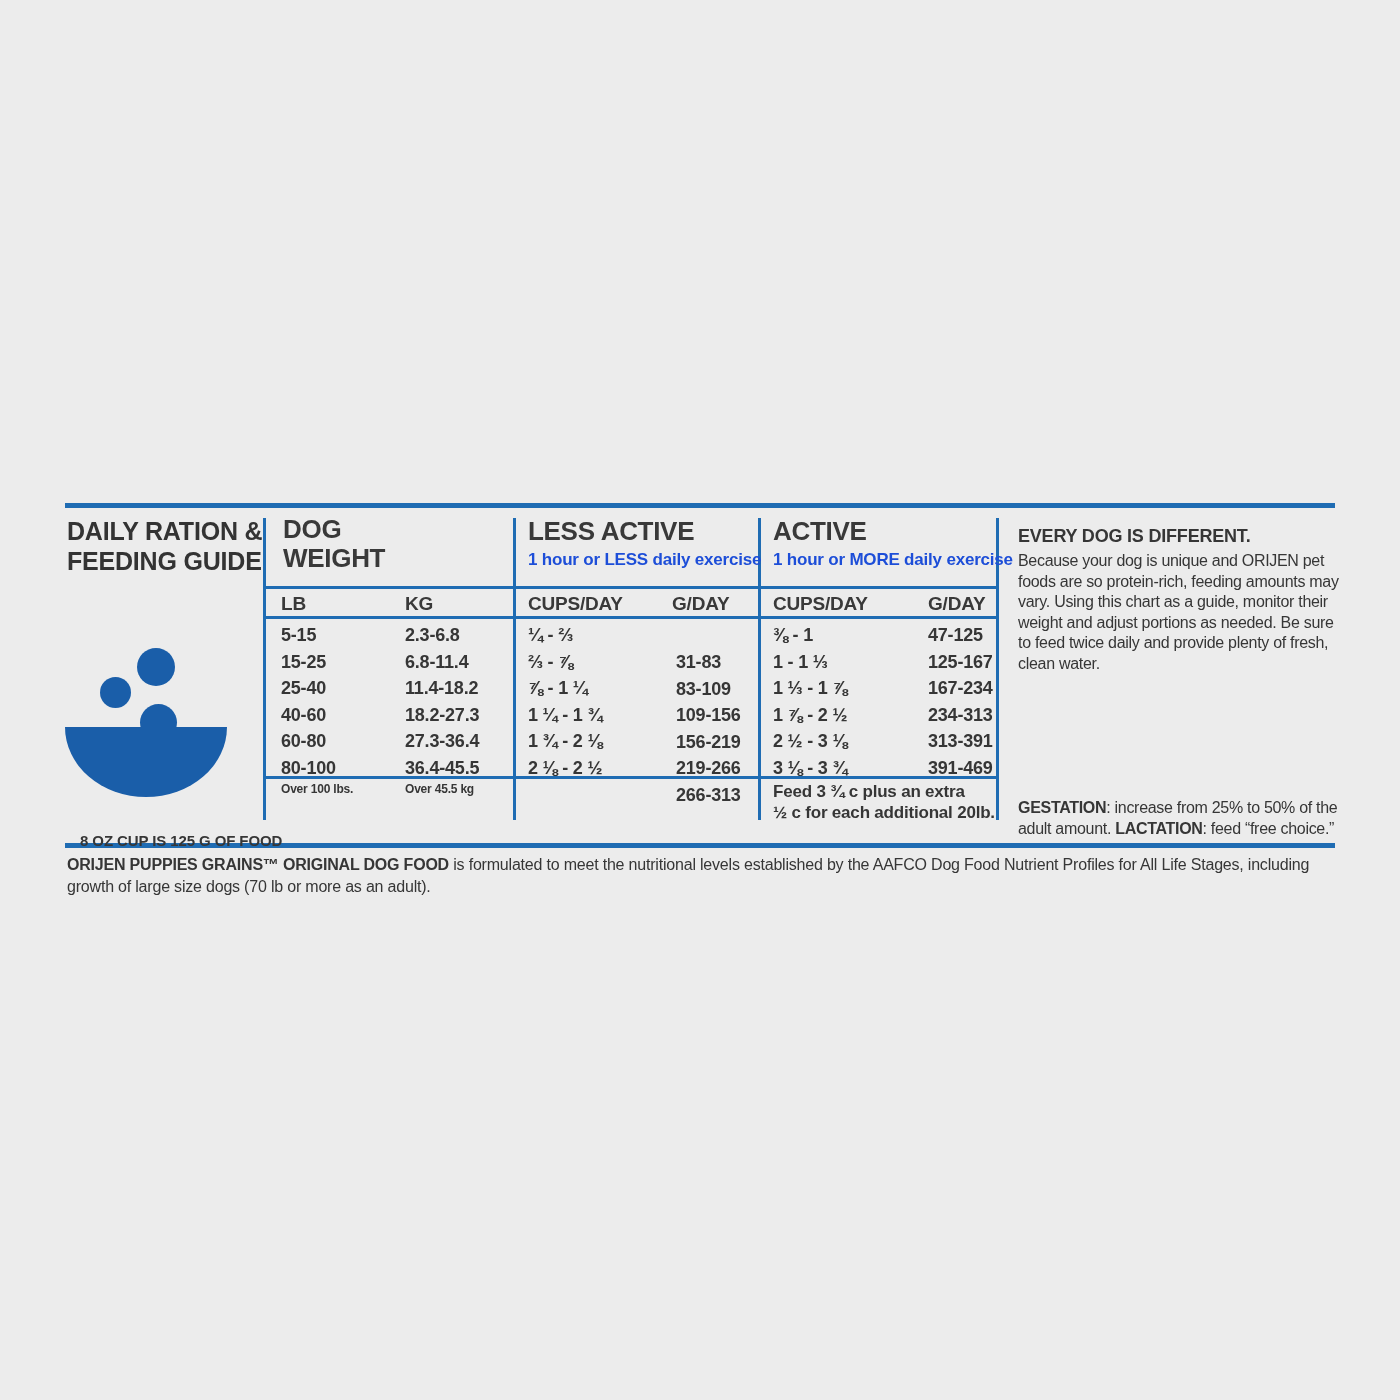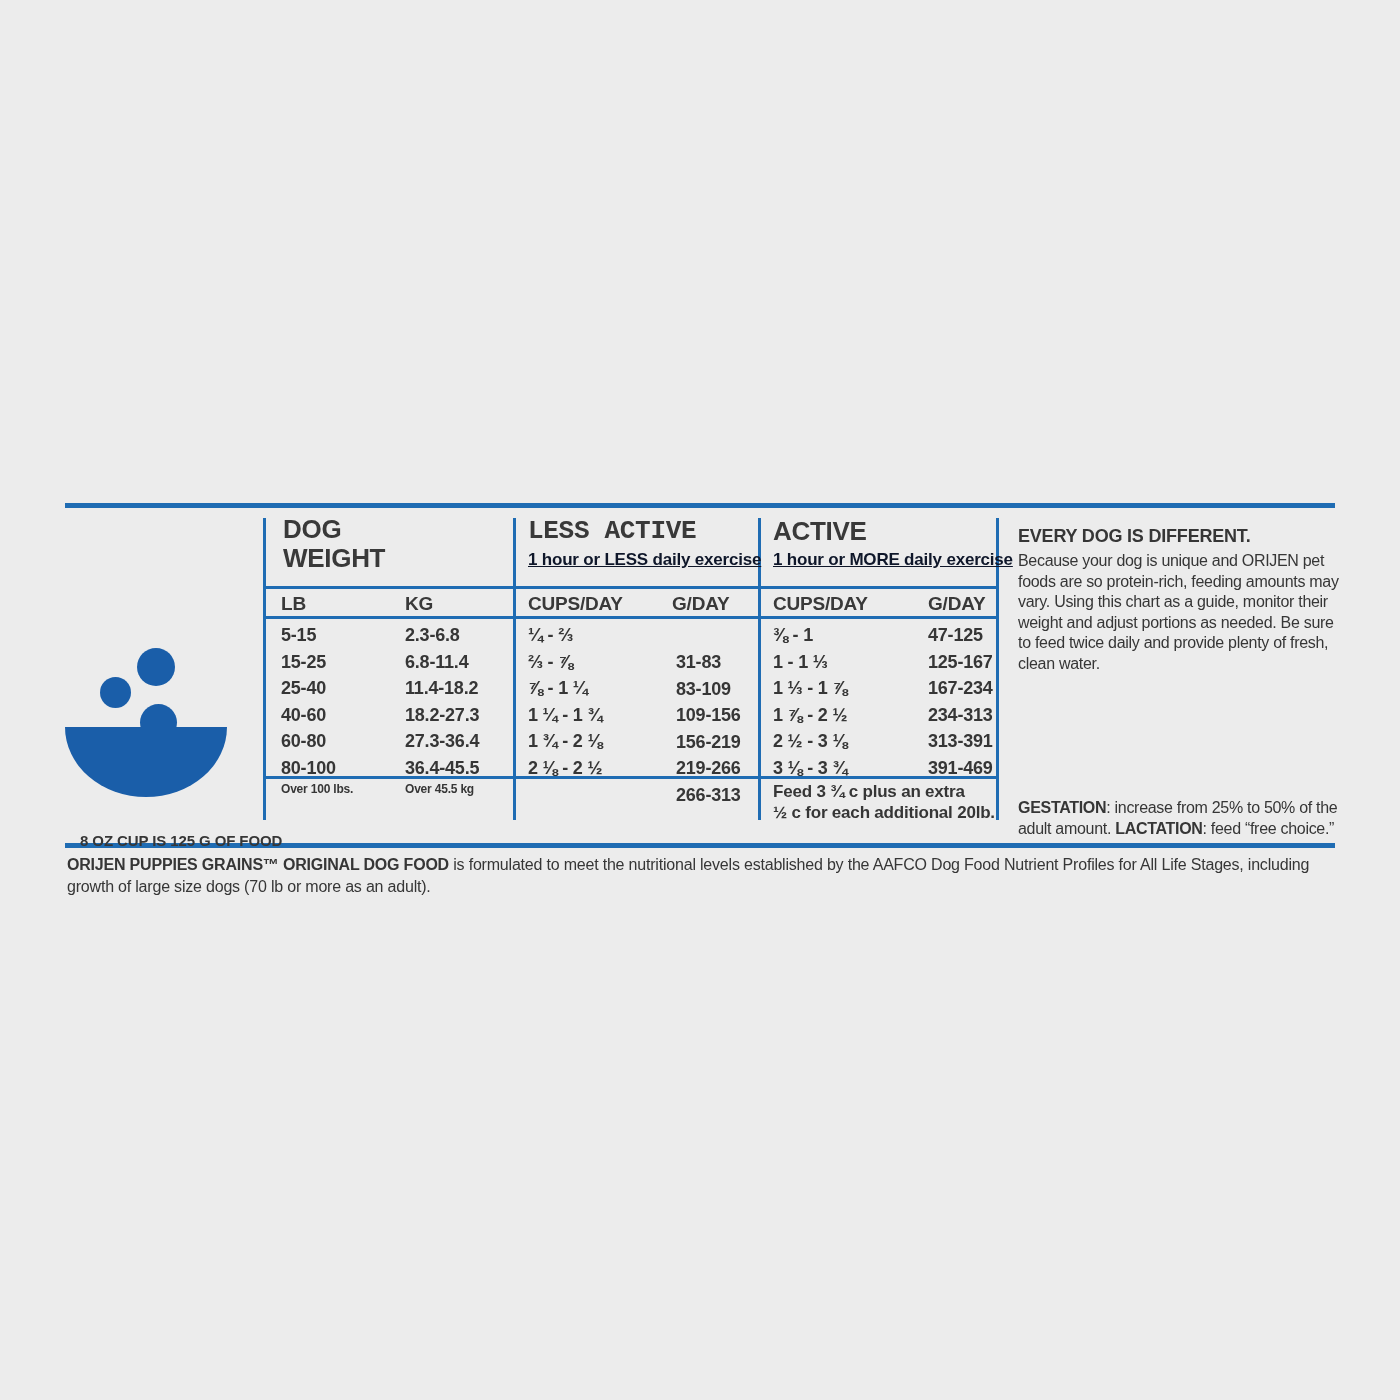--- a/index.html
+++ b/index.html
@@ -8,21 +8,21 @@
     font-family:"Liberation Sans","DejaVu Sans",sans-serif;color:#363636;overflow:hidden;
   }
   .abs{position:absolute;}
   .rule{position:absolute;left:65px;width:1270px;height:5px;background:#1f6cb3;}
   .vline{position:absolute;width:3px;background:#1f6cb3;}
   .hline{position:absolute;left:263px;width:736px;height:3px;background:#1f6cb3;}
   .pre{white-space:pre-line;}
   .b{font-weight:700;}
   .section-title{font-size:25px;font-weight:700;line-height:30px;letter-spacing:-0.2px;color:#333;}
   .group-header{font-size:26px;font-weight:700;line-height:29px;letter-spacing:-0.3px;color:#393939;}
-  .sub-header{font-size:17px;font-weight:600;letter-spacing:-0.2px;color:#0f172a;text-decoration:underline;}
+  .sub-header{font-size:17px;font-weight:600;letter-spacing:-0.2px;color:#1d4ed8;}
   .col-label{font-size:19px;font-weight:700;letter-spacing:-0.2px;color:#393939;}
   .datacol .cell{font-size:18px;font-weight:600;line-height:26.5px;letter-spacing:-0.2px;}
   .over-cell{font-size:12px;font-weight:600;letter-spacing:-0.2px;}
   .feed-note{font-size:17px;font-weight:600;line-height:21px;letter-spacing:-0.2px;}
   .note-heading{font-size:18px;font-weight:700;letter-spacing:-0.2px;}
   .note-body{font-size:16px;font-weight:400;line-height:20.5px;letter-spacing:-0.3px;width:322px;}
   .cup-note{font-size:15px;font-weight:700;letter-spacing:-0.1px;}
   .footer-text{font-size:16px;font-weight:400;line-height:21.5px;letter-spacing:-0.2px;width:1272px;}
   .kibble{position:absolute;border-radius:50%;background:#1a5ea9;}
   .bowl{position:absolute;left:65px;top:727px;width:162px;height:70px;background:#1a5ea9;
@@ -40,33 +40,35 @@
 
   <div class="vline" style="left:263px;top:518px;height:302px;"></div>
   <div class="vline" style="left:513px;top:518px;height:302px;"></div>
   <div class="vline" style="left:758px;top:518px;height:302px;"></div>
   <div class="vline" style="left:996px;top:518px;height:302px;"></div>
 
   <div class="hline" style="top:586px;"></div>
   <div class="hline" style="top:616px;"></div>
   <div class="hline" style="top:776px;"></div>
 
+  <div class="abs section-title pre" style="left:67px;top:516px;">DAILY RATION &amp;
+FEEDING GUIDE</div>
 
   <div class="abs">
     <div class="kibble" style="left:137px;top:648px;width:38px;height:38px;"></div>
     <div class="kibble" style="left:100px;top:677px;width:31px;height:31px;"></div>
     <div class="kibble-rim" style="left:140px;top:704px;width:37px;height:37px;"></div>
     <div class="bowl"></div>
   </div>
   <div class="abs cup-note" style="left:80px;top:804px;margin-top:28px;">8 OZ CUP IS 125 G OF FOOD</div>
 
   <div class="abs group-header pre" style="left:283px;top:515px;">DOG
 WEIGHT</div>
 
-  <div class="abs group-header" style="left:528px;top:517px;font-family:Liberation Mono, monospace;">LESS ACTIVE</div>
+  <div class="abs group-header" style="left:528px;top:517px;">LESS ACTIVE</div>
   <div class="abs sub-header" style="left:528px;top:550px;">1 hour or LESS daily exercise</div>
 
   <div class="abs group-header" style="left:773px;top:517px;">ACTIVE</div>
   <div class="abs sub-header" style="left:773px;top:550px;">1 hour or MORE daily exercise</div>
 
   <div class="abs col-label" style="left:281px;top:593px;">LB</div>
   <div class="abs col-label" style="left:405px;top:593px;">KG</div>
   <div class="abs col-label" style="left:528px;top:593px;">CUPS/DAY</div>
   <div class="abs col-label" style="left:672px;top:593px;">G/DAY</div>
   <div class="abs col-label" style="left:773px;top:593px;">CUPS/DAY</div>

